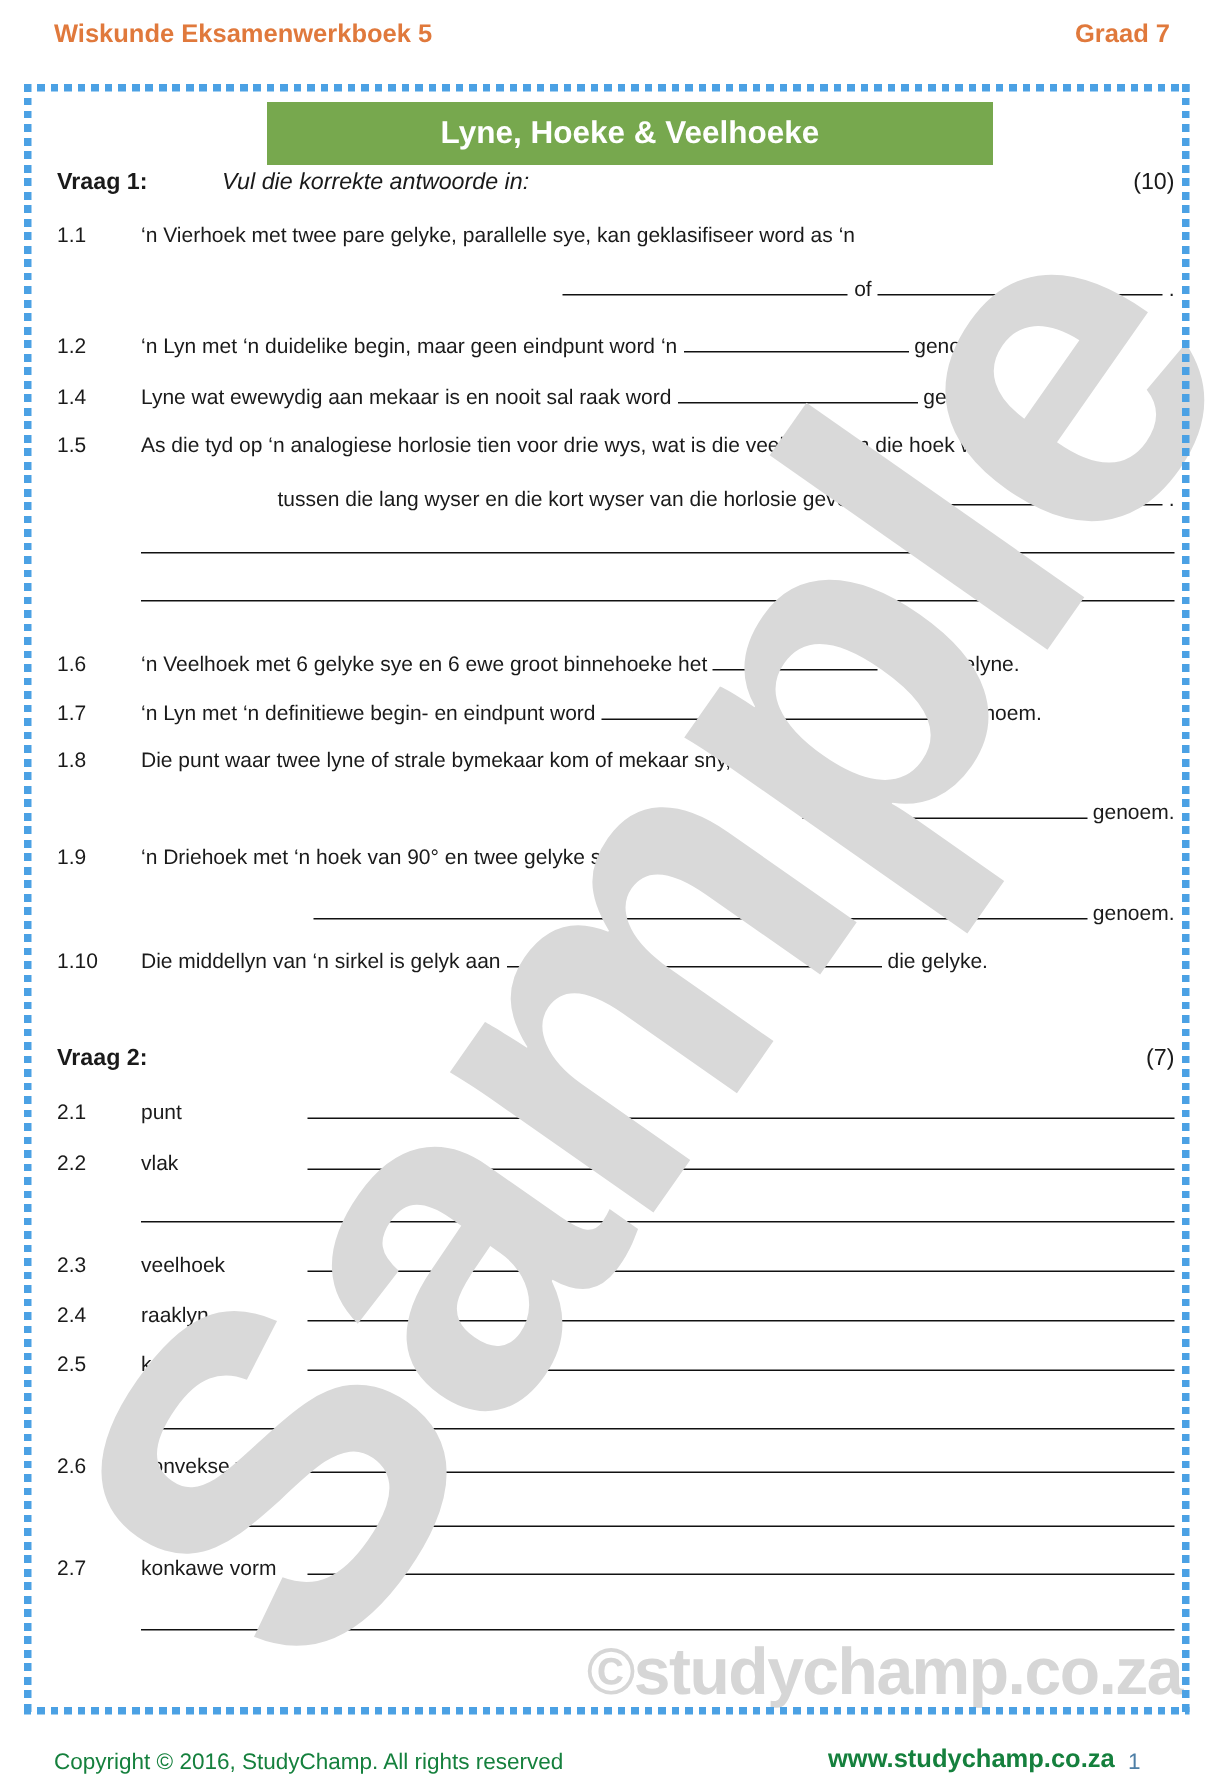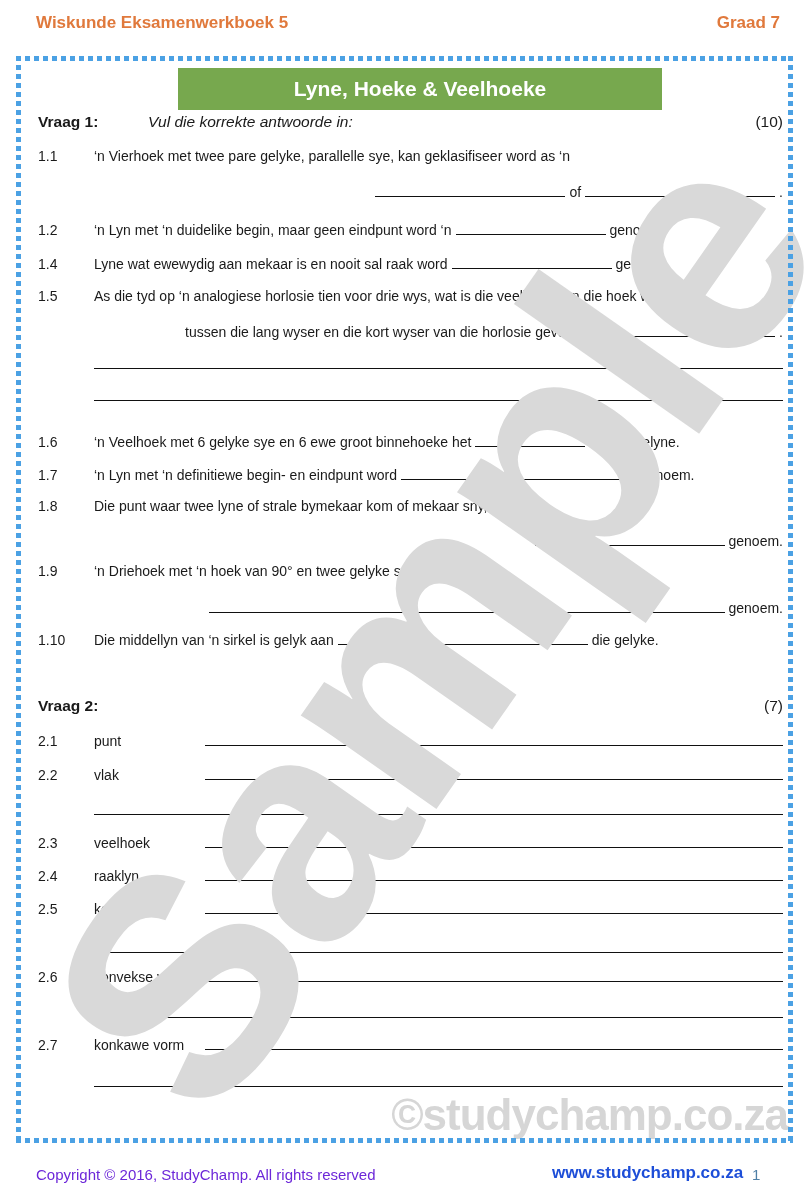--- a/index.html
+++ b/index.html
@@ -38,22 +38,22 @@
   .blank{display:inline-block;height:16px;border-bottom:1.5px solid #111;margin:0 4px;}
   .blank.first{margin-left:0;}
   
   .wm-diag{left:432px;top:627px;z-index:5;color:#D9D9D9;font-size:312px;font-weight:bold;
     letter-spacing:-5px;white-space:nowrap;
     transform:translate(-50%,-50%) rotate(-55deg);}
   .wm-site{right:24px;top:1090px;z-index:4;color:#D6D6D6;font-size:44px;font-weight:bold;
     letter-spacing:-1px;white-space:nowrap;}
   
   .ftr{z-index:6;white-space:nowrap;}
-  .ftr-copy{left:36px;top:1166px;font-size:15px;color:#6d28d9;}
-  .ftr-site{left:552px;top:1163px;font-size:17px;font-weight:bold;color:#1d4ed8;text-decoration:none;}
+  .ftr-copy{left:36px;top:1166px;font-size:15px;color:#15803d;}
+  .ftr-site{left:552px;top:1163px;font-size:17px;font-weight:bold;color:#15803d;text-decoration:none;}
   .ftr-page{left:752px;top:1166px;font-size:15px;color:#4E7FA6;}
 </style>
 </head>
 <body>
 
 <div class="abs hdr hdr-left">Wiskunde Eksamenwerkboek 5</div>
 <div class="abs hdr hdr-right">Graad 7</div>
 
 <div class="abs b-top"></div>
 <div class="abs b-bottom"></div>

